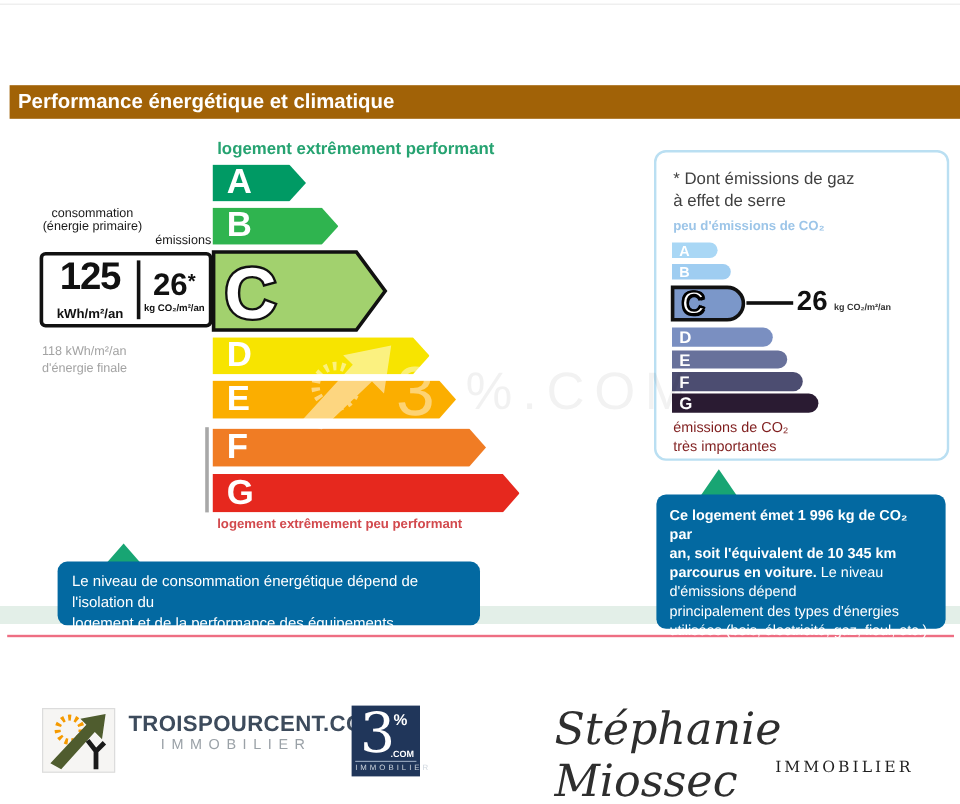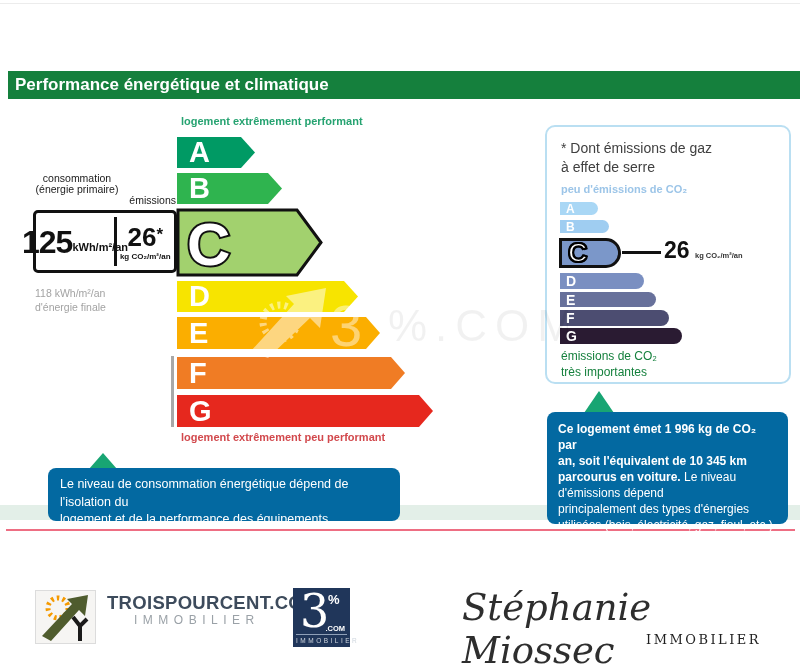--- a/index.html
+++ b/index.html
@@ -3,33 +3,33 @@
 <meta charset="utf-8">
 <style>
   html,body{margin:0;padding:0;background:#fff;}
   .page{position:relative;width:800px;height:670px;background:#fff;overflow:hidden;
         font-family:"Liberation Sans",sans-serif;}
   .abs{position:absolute;}
   .preline{white-space:pre-line;}
 
   .topline{position:absolute;left:0;top:3px;width:800px;height:1px;background:#ececec;}
 
-  .header-bar{position:absolute;left:8px;top:71px;width:792px;height:28px;background:#15803d;}
+  .header-bar{position:absolute;left:8px;top:71px;width:792px;height:28px;background:#a16207;}
   .header-bar span{display:block;padding-left:7px;line-height:28px;color:#fff;
       font-size:17px;font-weight:bold;}
 
   
-  .top-label{left:181px;top:115px;font-size:11px;font-weight:600;color:#26a371;}
+  .top-label{left:181px;top:115px;font-size:14px;font-weight:600;color:#26a371;}
   .bottom-label{left:181px;top:431px;font-size:11px;font-weight:600;color:#d2494d;}
   .cons-label{left:33px;top:173px;width:88px;text-align:center;font-size:10.5px;
       line-height:11px;color:#1a1a1a;}
   .emis-label{left:112px;top:194px;width:64px;text-align:right;font-size:10.5px;color:#1a1a1a;}
   .cons-box{left:33px;top:210px;width:144px;height:63px;background:#fff;border:3px solid #111;
       border-radius:5px;box-sizing:border-box;display:flex;align-items:stretch;z-index:3;}
-  .cons-col{width:78px;display:flex;flex-direction:row;align-items:center;justify-content:center;}
+  .cons-col{width:78px;display:flex;flex-direction:column;align-items:center;justify-content:center;}
   .cons-val{font-size:32px;font-weight:bold;color:#111;line-height:30px;letter-spacing:-1px;}
   .cons-unit{font-size:11px;font-weight:600;color:#111;margin-top:11px;}
   .cons-divider{width:2.5px;background:#111;margin:4px 0;}
   .emis-col{flex:1;display:flex;flex-direction:column;align-items:center;justify-content:center;}
   .emis-val{font-size:26px;font-weight:bold;color:#111;line-height:26px;}
   .ast{font-size:17px;vertical-align:6px;font-weight:bold;}
   .emis-unit{font-size:8px;font-weight:600;color:#111;margin-top:2px;}
   .final-energy{left:35px;top:286px;font-size:10.5px;line-height:14px;color:#a3a3a3;}
   .sieve-label{left:85px;top:374px;width:78px;text-align:right;font-size:10.5px;
       line-height:14px;color:#8f8f8f;}
@@ -38,21 +38,21 @@
   .dpe-arrow span{color:#fff;font-weight:bold;padding-left:12px;}
 
   
   .watermark{left:238px;top:286px;pointer-events:none;z-index:4;}
 
   
   .co2-panel{left:545px;top:125px;width:246px;height:259px;border:2px solid #badff2;
       border-radius:10px;box-sizing:border-box;background:#fff;}
   .co2-title{left:561px;top:139px;font-size:14px;line-height:19px;color:#404040;font-weight:500;}
   .co2-low{left:561px;top:183px;font-size:11px;font-weight:600;color:#9cc5e8;}
-  .co2-high{left:561px;top:348px;font-size:12px;line-height:16px;color:#15803d;}
+  .co2-high{left:561px;top:348px;font-size:12px;line-height:16px;color:#7f1d1d;}
   .co2-bar{position:absolute;border-radius:0 999px 999px 0;display:flex;align-items:center;}
   .co2-bar span{color:#fff;font-weight:bold;padding-left:6px;}
   .co2-pill{position:absolute;border:3px solid #111;border-radius:0 16px 16px 0;
       box-sizing:border-box;display:flex;align-items:center;z-index:2;}
   .co2-pill span{color:#fff;font-weight:bold;font-size:27px;padding-left:6px;
       -webkit-text-stroke:2px #000;
       text-shadow:-1px -1px 0 #000,1px -1px 0 #000,-1px 1px 0 #000,1px 1px 0 #000;}
   .leader{left:622px;top:251px;width:39px;height:3px;background:#111;}
   .co2-value{left:664px;top:237px;font-size:23px;font-weight:bold;color:#111;}
   .co2-value-unit{left:695px;top:251px;font-size:7.5px;font-weight:600;color:#333;}

